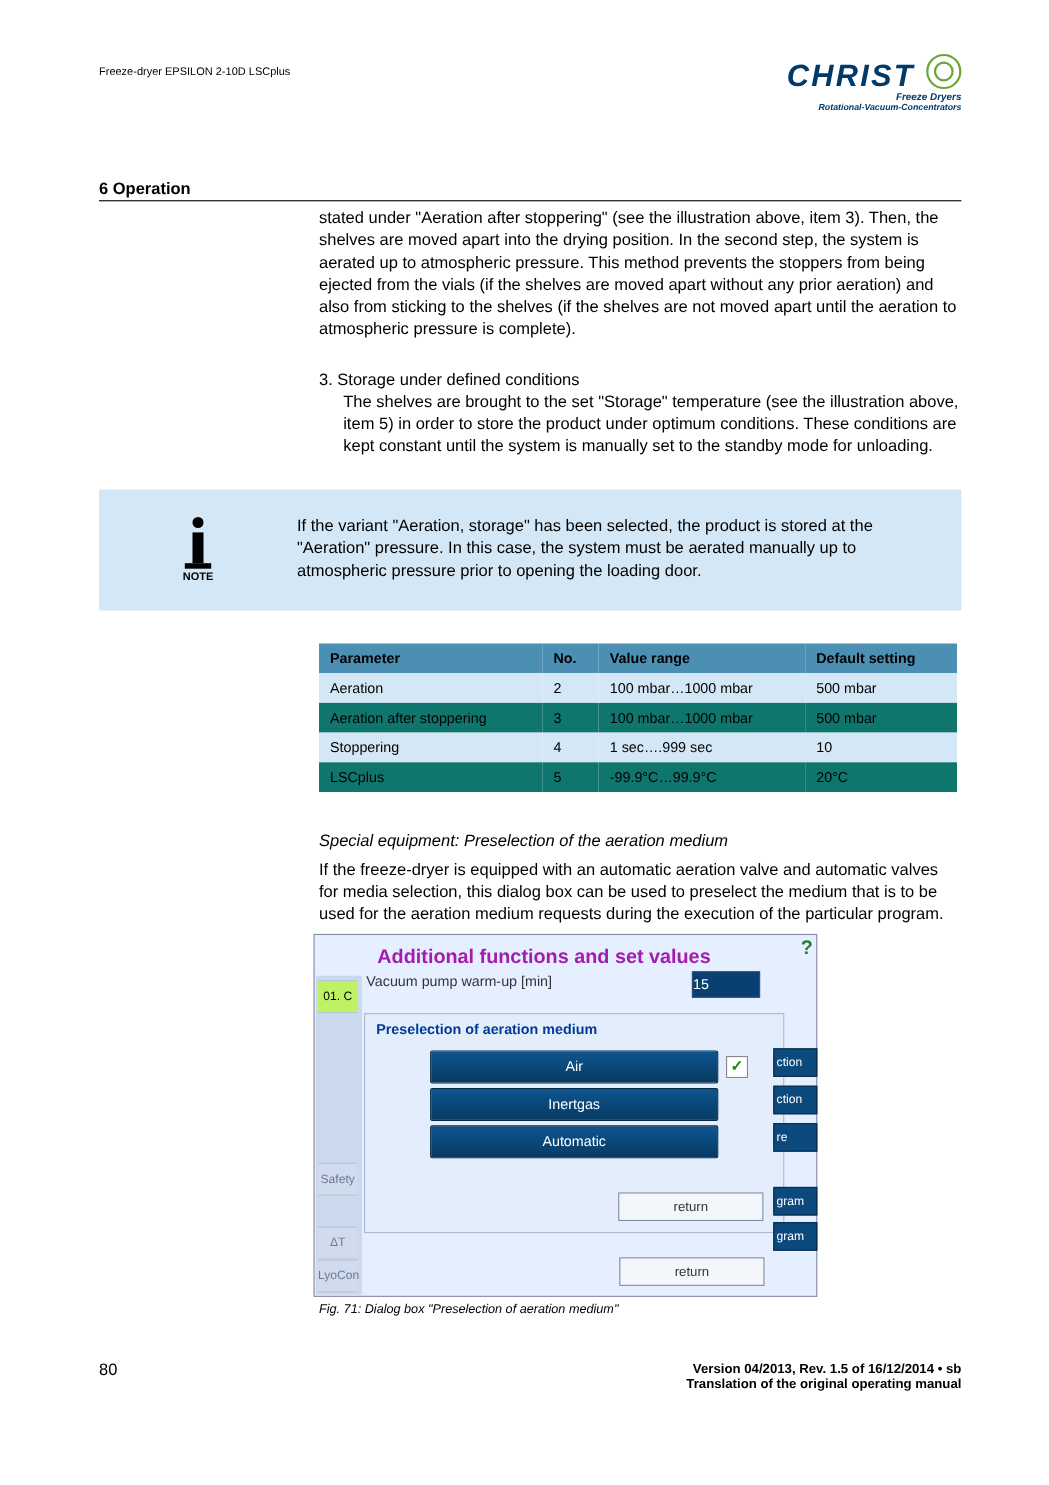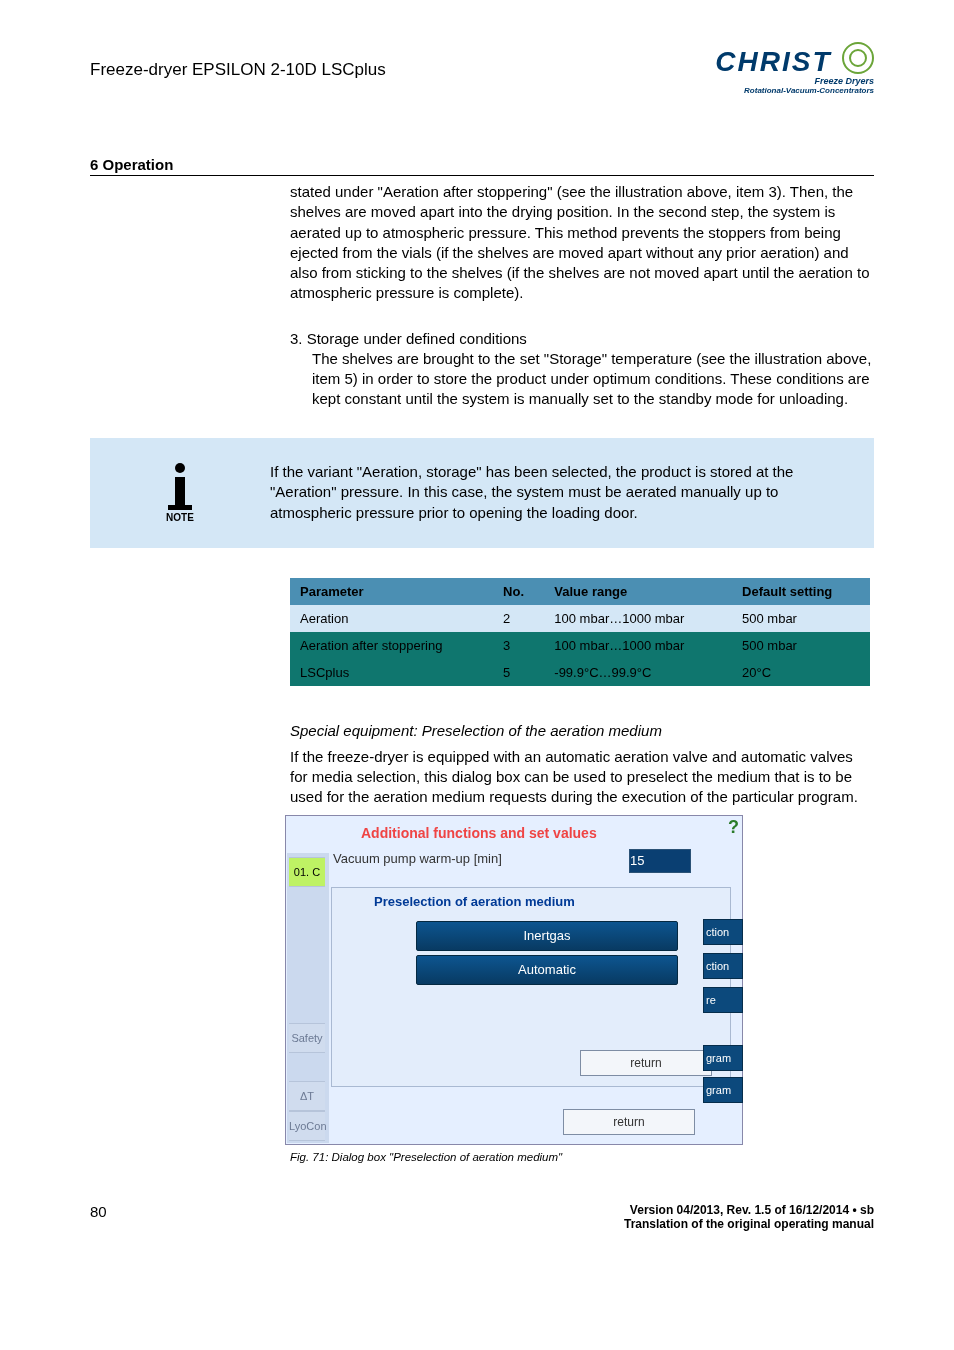--- a/index.html
+++ b/index.html
@@ -8,22 +8,22 @@
     background: white;
     font-family: Arial, Helvetica, sans-serif;
     width: 954px;
     color: #000;
   }
   .page {
     padding: 60px 80px 40px 90px;
     box-sizing: border-box;
   }
   .top-header-text {
-    font-size: 17px;
-    margin-bottom: 6px;
+    font-size: 10px;
+    margin-bottom: 22px;
   }
   .logo-row {
     position: relative;
     height: 60px;
   }
   .logo {
     position: absolute;
     right: 0;
     top: -40px;
     text-align: right;
@@ -216,25 +216,25 @@
     color: #6c7a94;
     font-size: 11px;
     text-align: center;
     border-top: 1px solid #b6c4da;
     border-bottom: 1px solid #b6c4da;
     line-height: 28px;
     background: #d0dcee;
   }
   .dlg-title {
     position: absolute;
-    left: 76px;
+    left: 58px;
     top: 10px;
-    color: #ef4444;
-    font-weight: bold;
-    font-size: 14px;
+    color: #a21caf;
+    font-weight: bold;
+    font-size: 18px;
   }
   .dlg-help {
     position: absolute;
     right: 4px;
     top: 2px;
     color: #2a7b2a;
     font-weight: bold;
     font-size: 18px;
   }
   .dlg-row1 {
@@ -258,25 +258,24 @@
     background: #0a3f72;
     color: #fff;
     font-size: 13px;
     line-height: 22px;
     border: 1px solid #2b5276;
   }
   .dlg-inner {
     position: absolute;
     left: 46px;
     top: 72px;
-    right: 12px;
+    right: 30px;
     height: 198px;
     background: #e3edfb;
     border: 1px solid #a9b9d2;
-    padding-left: 32px;
   }
   .dlg-inner-title {
     color: #003a96;
     font-weight: bold;
     font-size: 13px;
     padding: 6px 10px 8px;
   }
   .dlg-btn {
     margin: 4px auto;
     width: 260px;
@@ -404,20 +403,26 @@
       <td>2</td>
       <td>100 mbar…1000 mbar</td>
       <td>500 mbar</td>
     </tr>
     <tr class="dark">
       <td>Aeration after stoppering</td>
       <td>3</td>
       <td>100 mbar…1000 mbar</td>
       <td>500 mbar</td>
     </tr>
+    <tr class="light">
+      <td>Stoppering</td>
+      <td>4</td>
+      <td>1 sec….999 sec</td>
+      <td>10</td>
+    </tr>
     <tr class="dark">
       <td>LSCplus</td>
       <td>5</td>
       <td>-99.9°C…99.9°C</td>
       <td>20°C</td>
     </tr>
   </tbody>
     </table>
 
   <div class="subheading">Special equipment: Preselection of the aeration medium</div>
@@ -436,20 +441,24 @@
 
       <div class="dlg-title">Additional functions and set values</div>
 
       <div class="dlg-row1">
         <span class="dlg-input-label">Vacuum pump warm-up [min]</span>
         <span class="dlg-input-box">15</span>
       </div>
 
       <div class="dlg-inner">
         <div class="dlg-inner-title">Preselection of aeration medium</div>
+        <div class="dlg-btn">
+          <span>Air</span>
+          <span class="dlg-check">✓</span>
+        </div>
         <div class="dlg-btn">Inertgas</div>
         <div class="dlg-btn">Automatic</div>
         <div class="dlg-return">return</div>
       </div>
 
       <div class="dlg-return-outer">return</div>
 
       <div class="dlg-right-strip">
         <div class="dlg-right-item" style="top:74px">ction</div>
         <div class="dlg-right-item" style="top:108px">ction</div>

